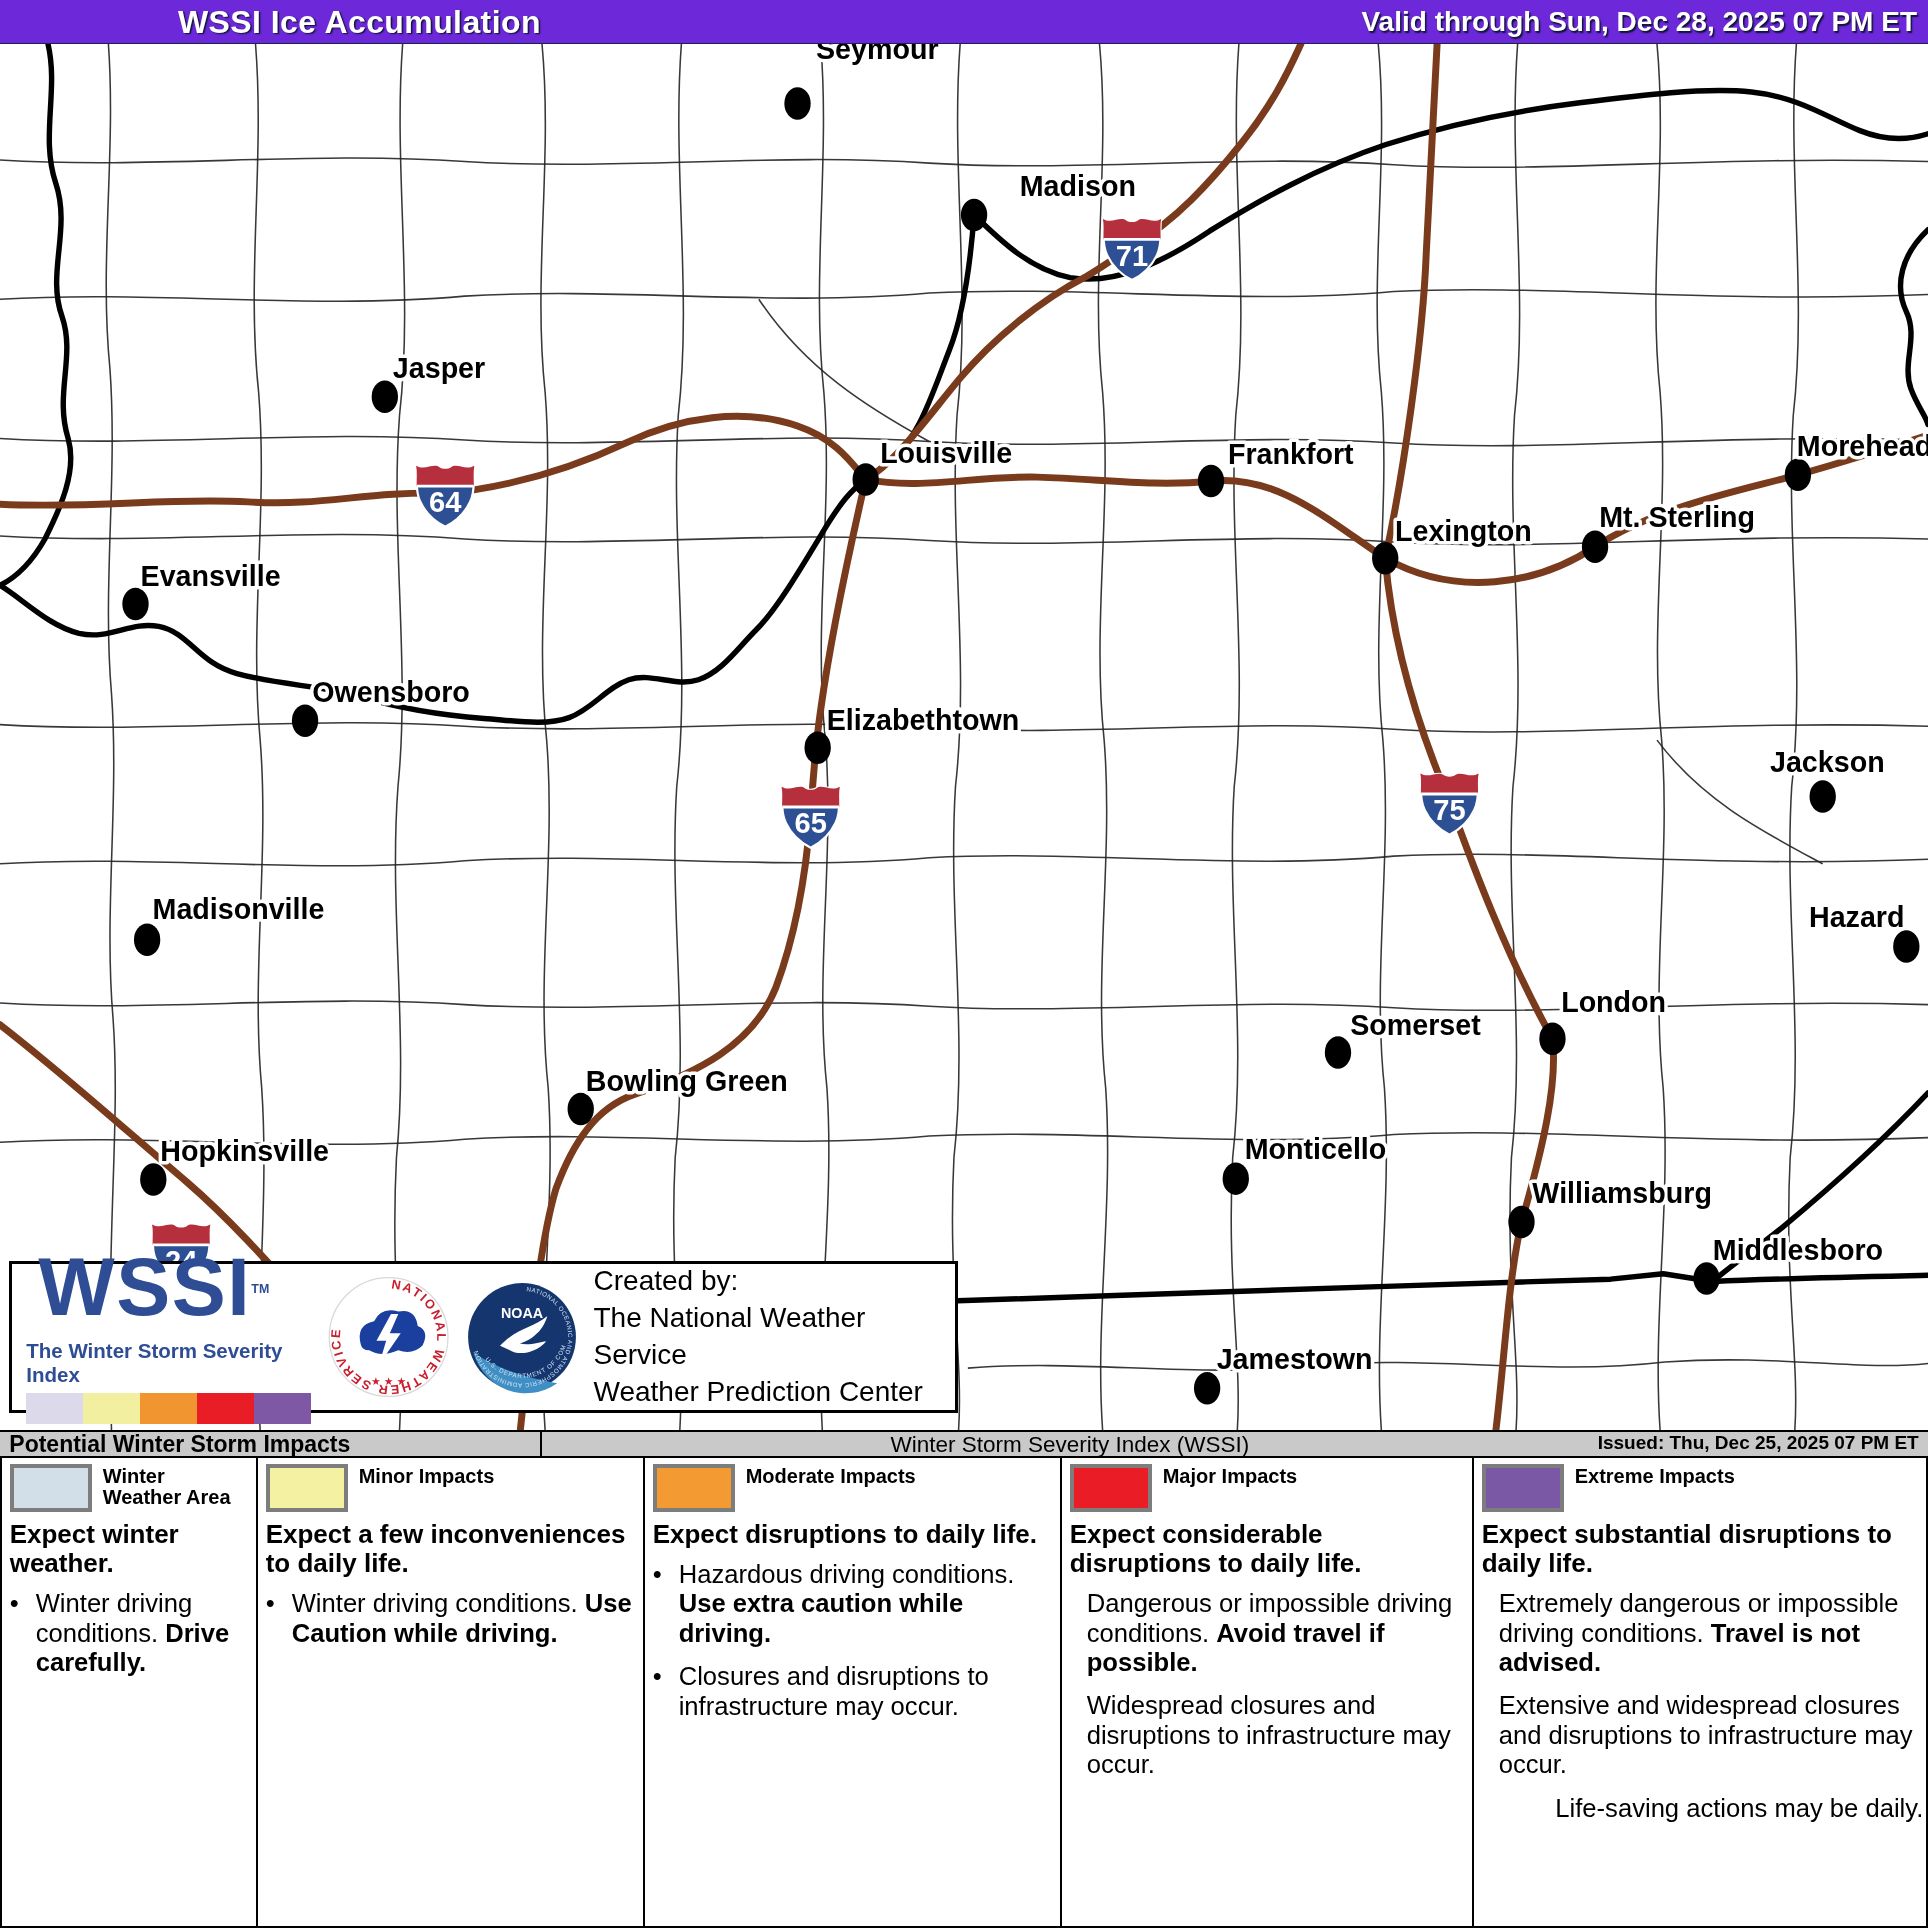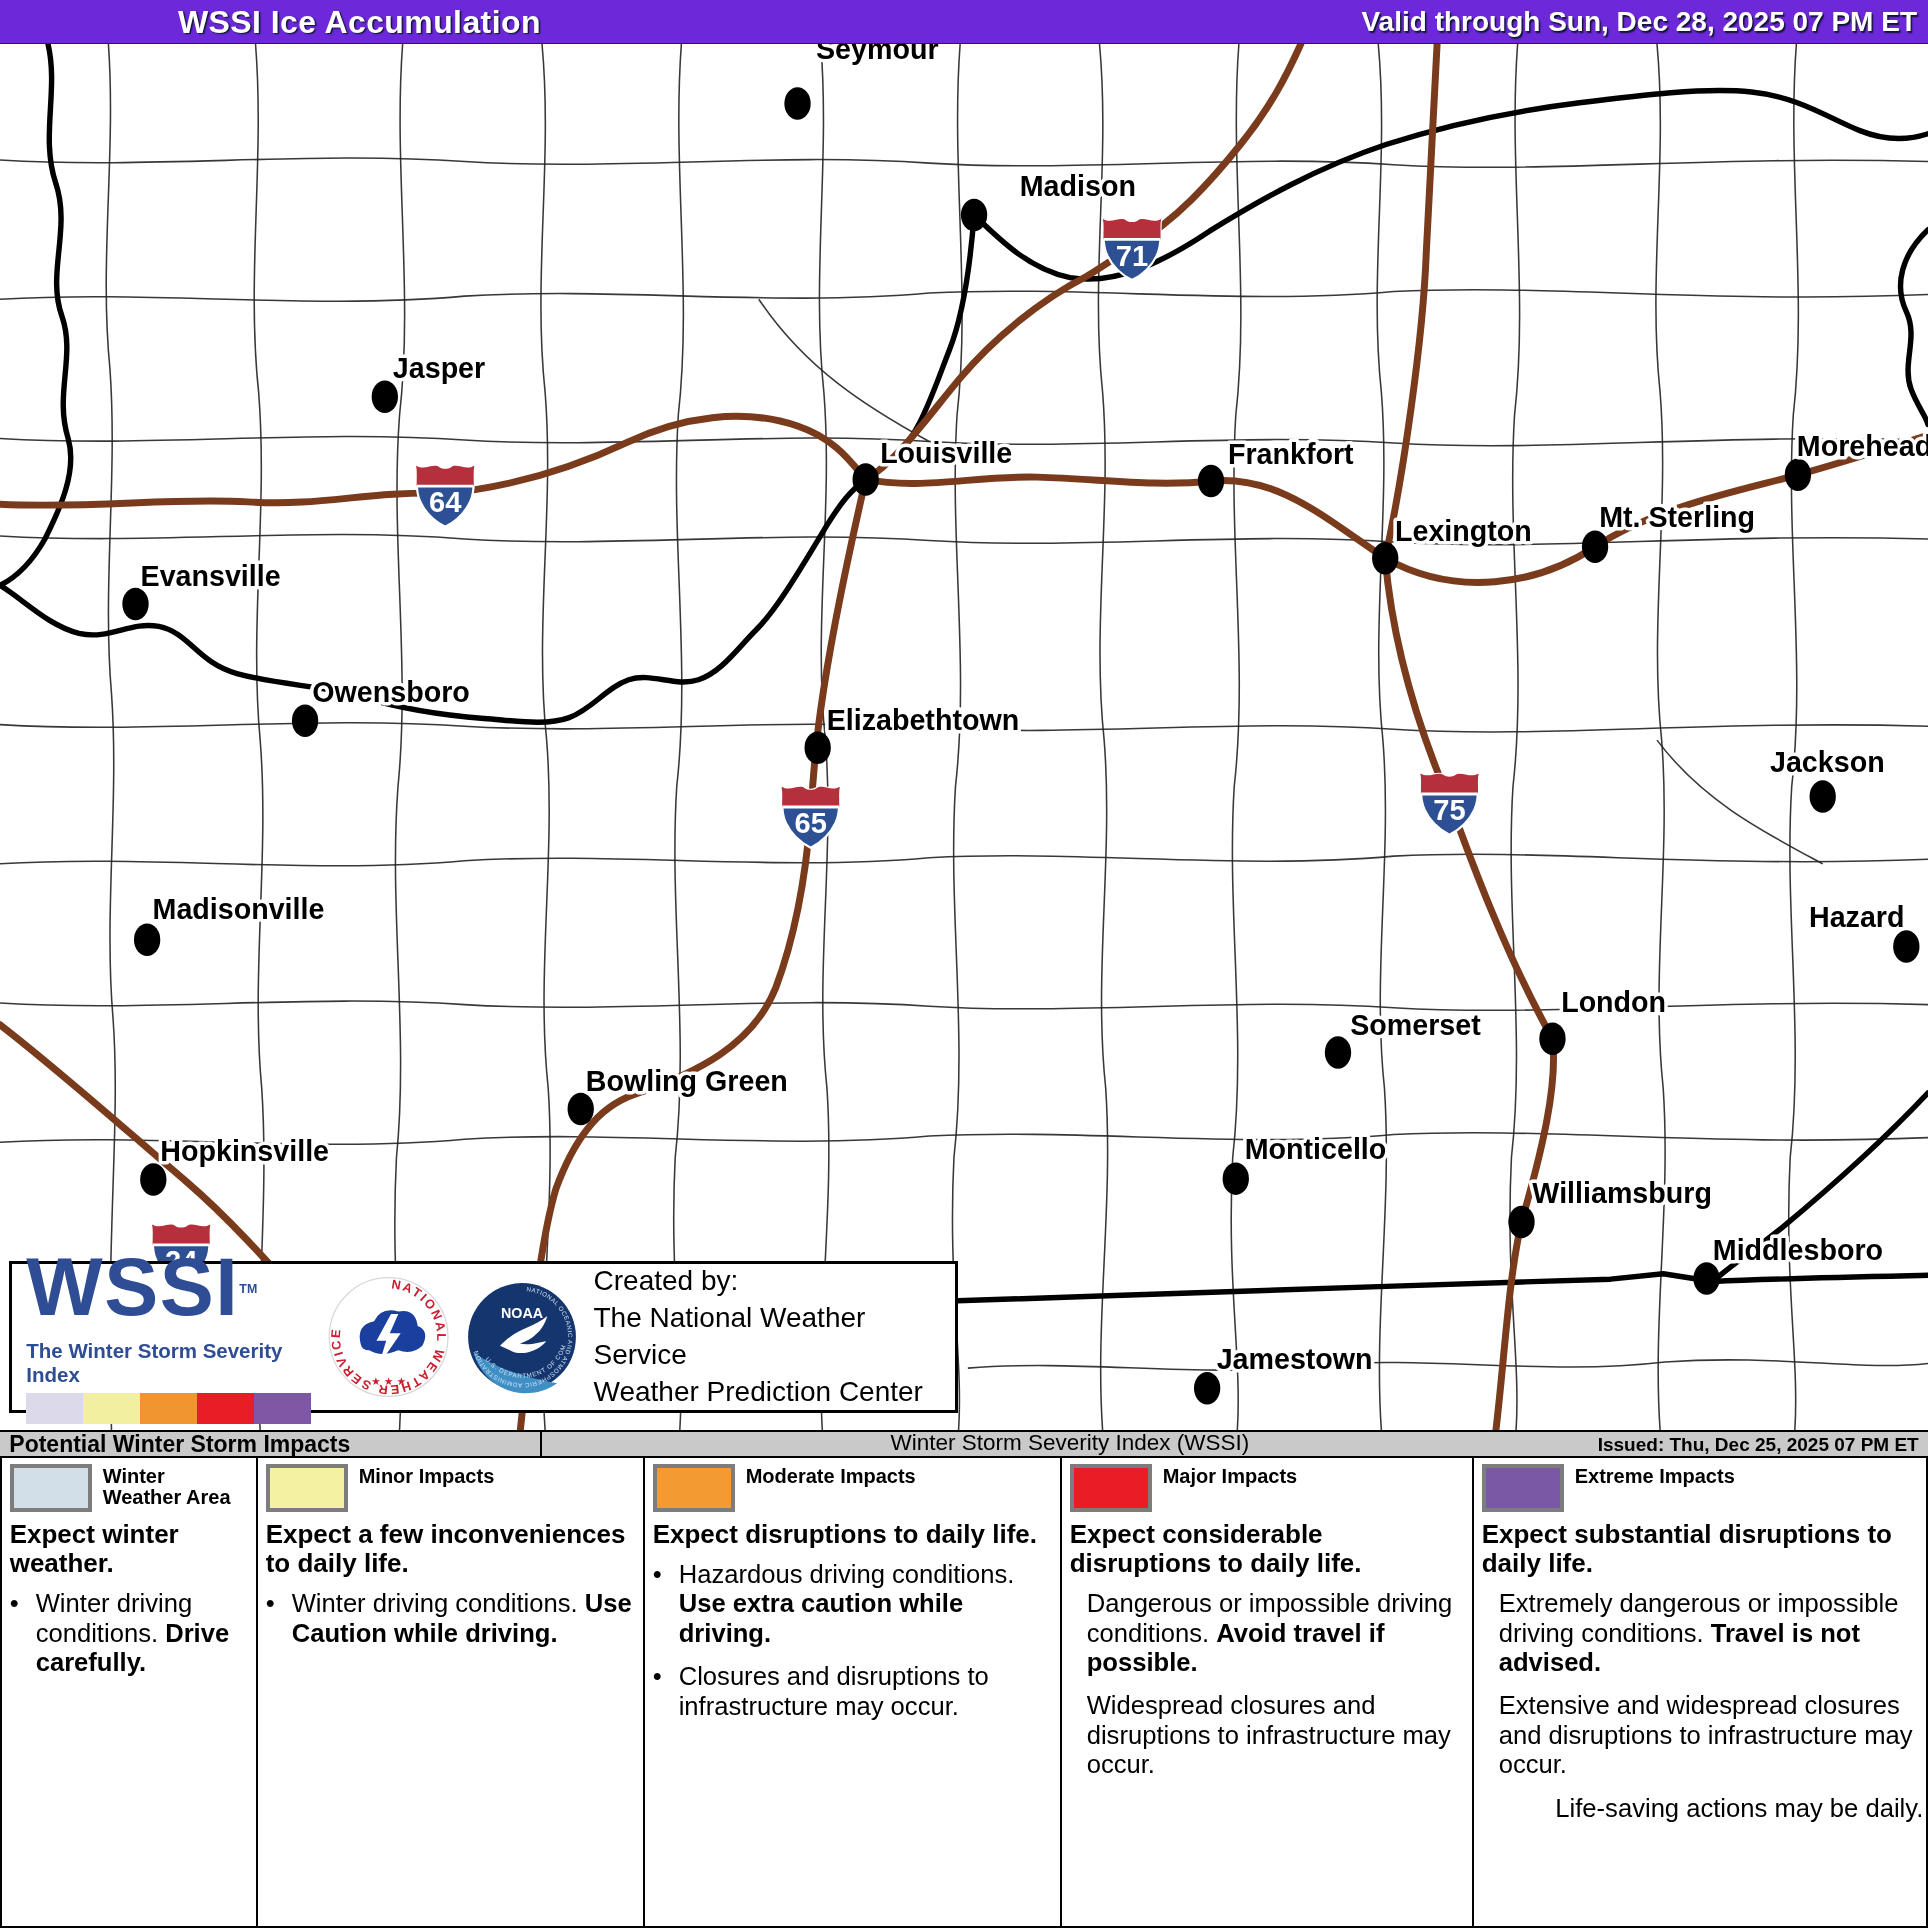--- a/index.html
+++ b/index.html
@@ -17,29 +17,29 @@
   .state{fill:none;stroke:#000;stroke-width:7;stroke-linecap:round;stroke-linejoin:round;}
   .hwy{fill:none;stroke:#7a3a1c;stroke-width:9;stroke-linecap:round;stroke-linejoin:round;}
   .city-dot{fill:#000;}
   .city-label{font-family:"Liberation Sans",sans-serif;font-weight:bold;font-size:37px;fill:#000;
     stroke:#fff;stroke-width:9px;paint-order:stroke;stroke-linejoin:round;text-anchor:middle;}
   .shield-num{font-family:"Liberation Sans",sans-serif;font-weight:bold;font-size:40px;fill:#fff;text-anchor:middle;}
   
   .logobox{position:absolute;left:9.3px;top:1217px;width:949px;height:152px;background:#fff;
     border:3.9px solid #000;display:flex;align-items:center;gap:17px;padding:0 14px;box-sizing:border-box;}
   .wssiblk{width:288px;}
-  .wssi-word{color:#2e4d94;font-weight:bold;font-size:81px;line-height:.92;letter-spacing:1.5px;}
+  .wssi-word{color:#2e4d94;font-weight:bold;font-size:81px;line-height:.92;letter-spacing:1.5px;margin-left:12px;}
   .wssi-tm{font-size:12.4px;vertical-align:22px;letter-spacing:0;}
   .wssi-tag{color:#2e4d94;font-weight:bold;font-size:20.5px;margin-top:15px;}
   .wssi-strip{display:flex;margin-top:6.2px;}
   .wssi-strip div{width:57px;height:31px;}
   .createdby{font-size:28px;color:#000;line-height:1.32;}
   
   .bar{height:28px;background:#c9c9c9;border-top:2.3px solid #000;border-bottom:2.3px solid #000;
-    display:flex;align-items:flex-end;box-sizing:border-box;}
+    display:flex;align-items:flex-start;box-sizing:border-box;}
   .bar .l{width:542px;border-right:2.3px solid #000;font-weight:bold;font-size:23px;padding-left:9.3px;
     box-sizing:border-box;align-self:stretch;display:flex;align-items:center;}
   .bar .c{flex:1;text-align:center;font-size:22.5px;}
   .bar .r{font-weight:bold;font-size:19px;padding-right:9.3px;}
   
   .legend{height:471px;display:grid;grid-template-columns:256px 387px 417px 412px 457px;
     border-left:2.3px solid #000;border-right:2.3px solid #000;border-bottom:3.1px solid #000;box-sizing:border-box;background:#fff;}
   .col{border-right:2.3px solid #000;padding:6.2px 7.7px 0 7.7px;box-sizing:border-box;overflow:hidden;}
   .col:last-child{border-right:none;}
   .col-head{display:flex;align-items:flex-start;gap:11px;}

